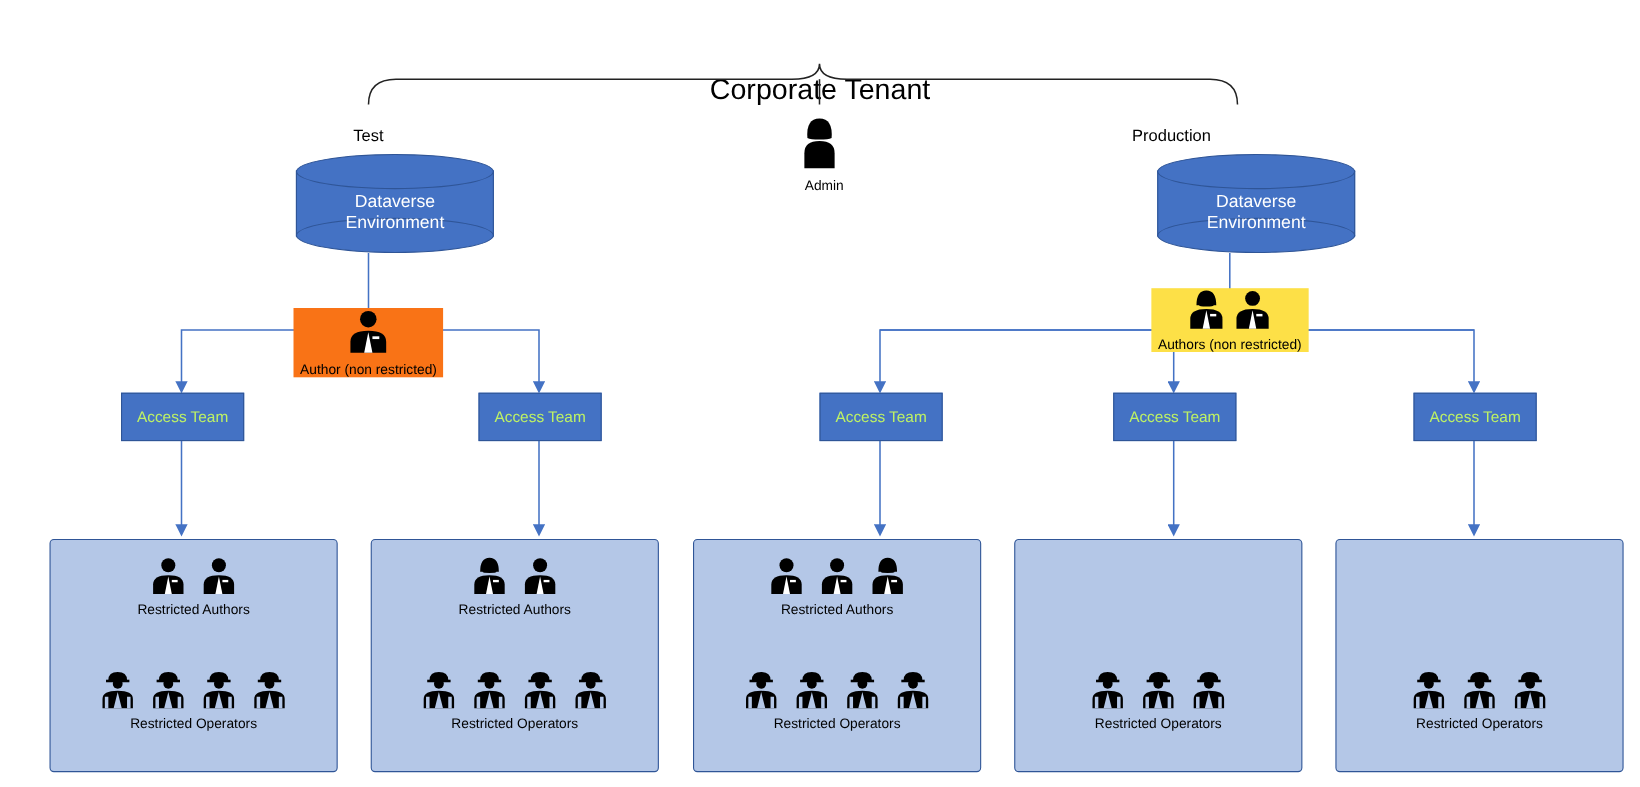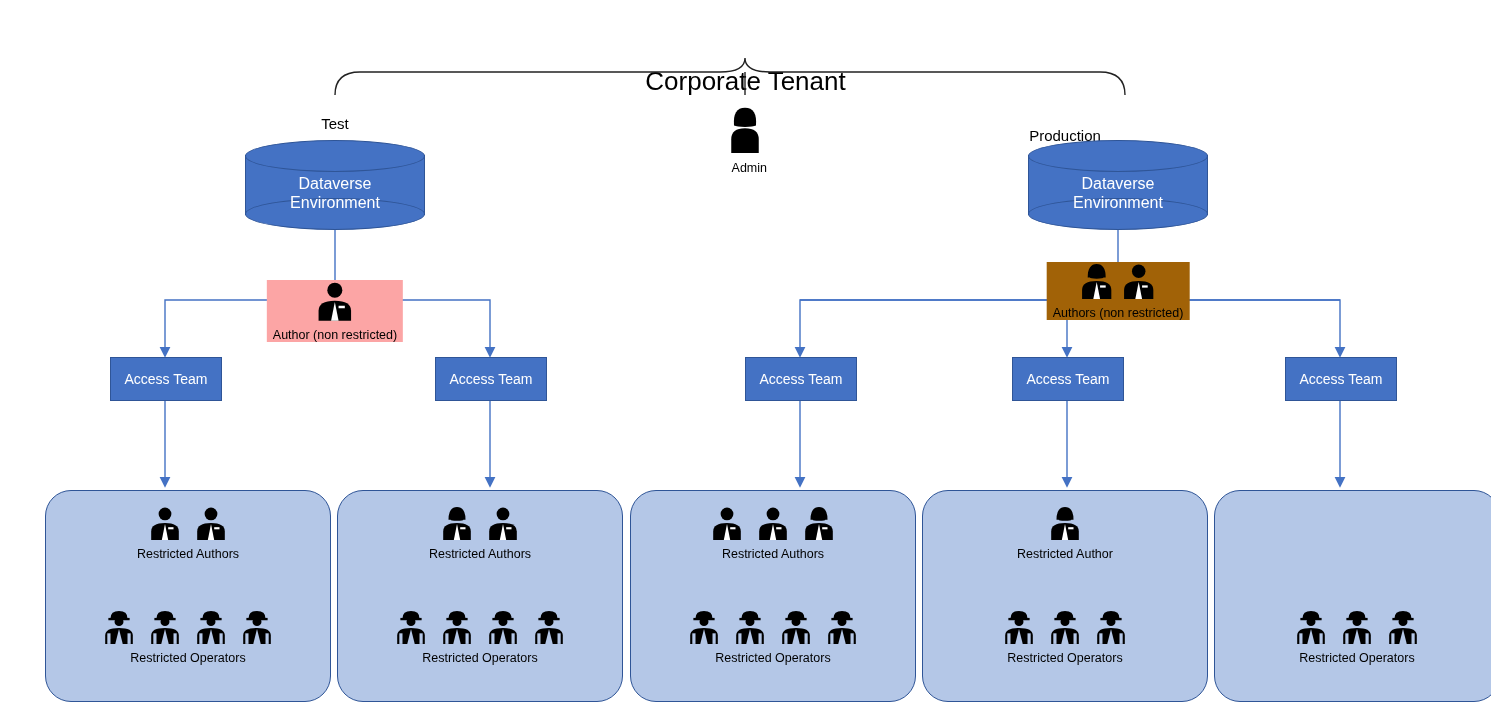--- a/index.html
+++ b/index.html
@@ -29,20 +29,21 @@
   }
 
   
   .cylinder {
     position: absolute;
     width: 180px;
     height: 90px;
     color: #fff;
     text-align: center;
     font-size: 16px;
+    margin-left: 24px;
   }
   .cyl-body {
     position: absolute;
     top: 15px;
     left: 0;
     right: 0;
     bottom: 15px;
     background: #4472c4;
     border: 1px solid #2f5597;
   }
@@ -76,36 +77,35 @@
     line-height: 1.2;
   }
 
   
   .team-box {
     position: absolute;
     width: 110px;
     height: 42px;
     background: #4472c4;
     border: 1px solid #2f5597;
-    color: #ffffff;
+    color: #bef264;
     font-size: 14px;
     display: flex;
     align-items: center;
     justify-content: center;
   }
 
   
   .group-box {
     position: absolute;
     width: 260px;
     height: 210px;
     background: #b4c7e7;
     border: 1px solid #2f5597;
-    border-radius: 26px;
-    padding-left: 24px;
+    border-radius: 4px;
   }
   .group-section {
     position: absolute;
     left: 0;
     right: 0;
     text-align: center;
   }
   .icons-row {
     display: flex;
     gap: 12px;
@@ -218,47 +218,47 @@
 <div class="cylinder" style="left:245px; top:140px;">
   <div class="cyl-top"></div>
     <div class="cyl-body"></div>
     <div class="cyl-bottom"></div>
   <div class="cyl-text">
     <span style="white-space:pre-line">Dataverse
 Environment</span>
   </div>
 </div>
 
-<div style="position:absolute; left:335px; top:280px; transform:translateX(-50%); text-align:center; background:#fca5a5; padding:0 6px;">
+<div style="position:absolute; left:335px; top:280px; transform:translateX(-50%); text-align:center; background:#f97316; padding:0 6px;">
   <svg width="40" height="44" viewBox="0 0 32 34">
       <use href="#biz-m"></use>
     </svg>
   <div class="group-caption">Author (non restricted)</div>
 </div>
 
 <div class="team-box" style="left:110px; top:357px;">
   <span>Access Team</span>
 </div>
 <div class="team-box" style="left:435px; top:357px;">
   <span>Access Team</span>
 </div>
 
-<div class="label" style="left:1065px; top:127px;">Production</div>
+<div class="label" style="left:1065px; top:115px;">Production</div>
 
 <div class="cylinder" style="left:1028px; top:140px;">
   <div class="cyl-top"></div>
     <div class="cyl-body"></div>
     <div class="cyl-bottom"></div>
   <div class="cyl-text">
     <span style="white-space:pre-line">Dataverse
 Environment</span>
   </div>
 </div>
 
-<div style="position:absolute; left:1118px; top:262px; transform:translateX(-50%); text-align:center; background:#a16207; padding:0 6px;">
+<div style="position:absolute; left:1118px; top:262px; transform:translateX(-50%); text-align:center; background:#fde047; padding:0 6px;">
   <div class="icons-row" style="gap:6px;">
     <svg width="36" height="40" viewBox="0 0 32 34">
         <use href="#biz-f"></use>
       </svg>
     <svg width="36" height="40" viewBox="0 0 32 34">
         <use href="#biz-m"></use>
       </svg>
   </div>
   <div class="group-caption">Authors (non restricted)</div>
 </div>
@@ -363,28 +363,20 @@
         </svg>
       <svg width="34" height="38" viewBox="0 0 32 34">
           <use href="#op"></use>
         </svg>
     </div>
     <div class="group-caption">Restricted Operators</div>
   </div>
 </div>
 
 <div class="group-box" style="left:922px; top:490px;">
-  <div class="group-section" style="top:14px;">
-    <div class="icons-row">
-      <svg width="34" height="38" viewBox="0 0 32 34">
-          <use href="#biz-f"></use>
-        </svg>
-    </div>
-    <div class="group-caption">Restricted Author</div>
-  </div>
   <div class="group-section" style="top:118px;">
     <div class="icons-row">
       <svg width="34" height="38" viewBox="0 0 32 34">
           <use href="#op"></use>
         </svg>
       <svg width="34" height="38" viewBox="0 0 32 34">
           <use href="#op"></use>
         </svg>
       <svg width="34" height="38" viewBox="0 0 32 34">
           <use href="#op"></use>

